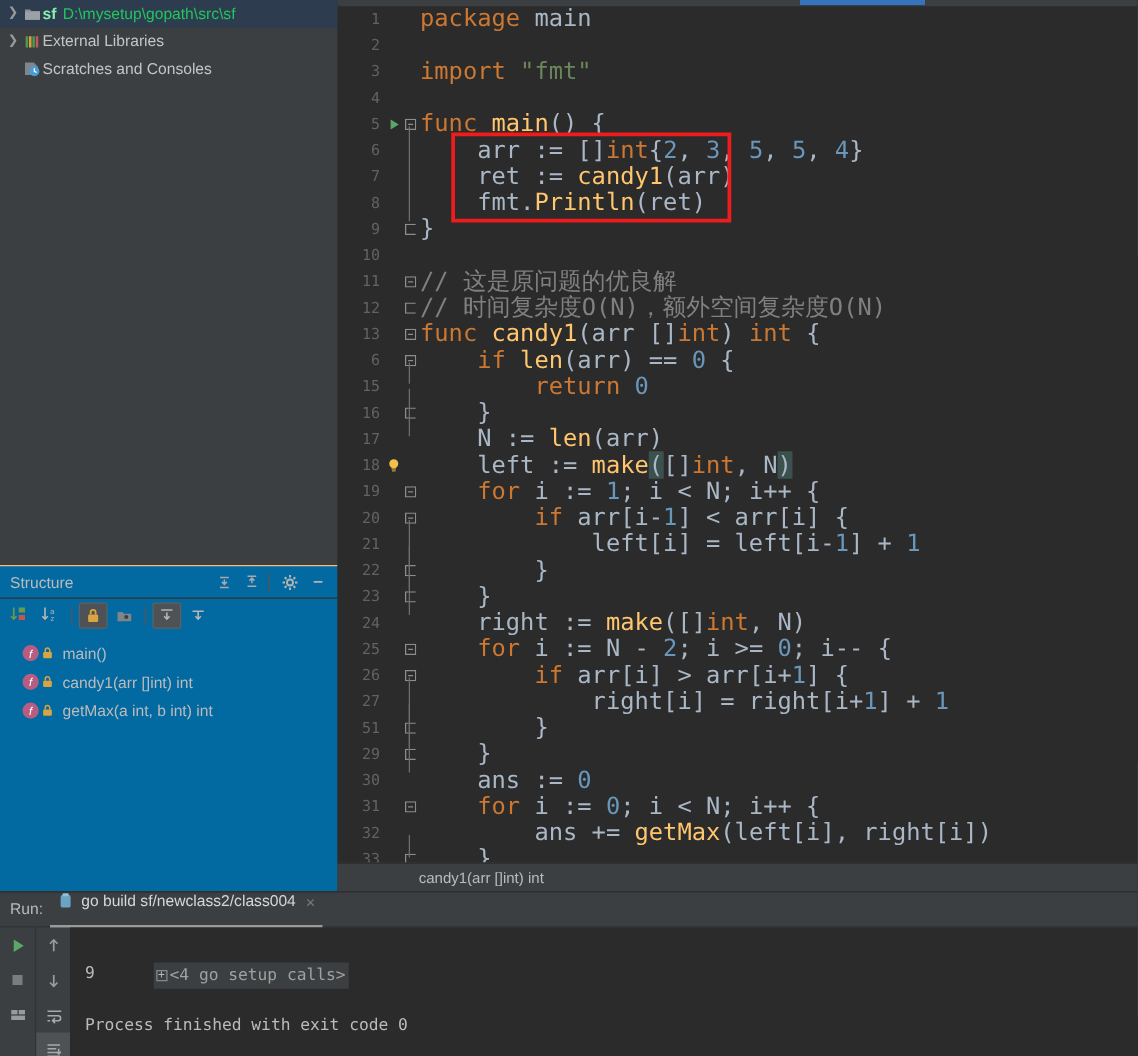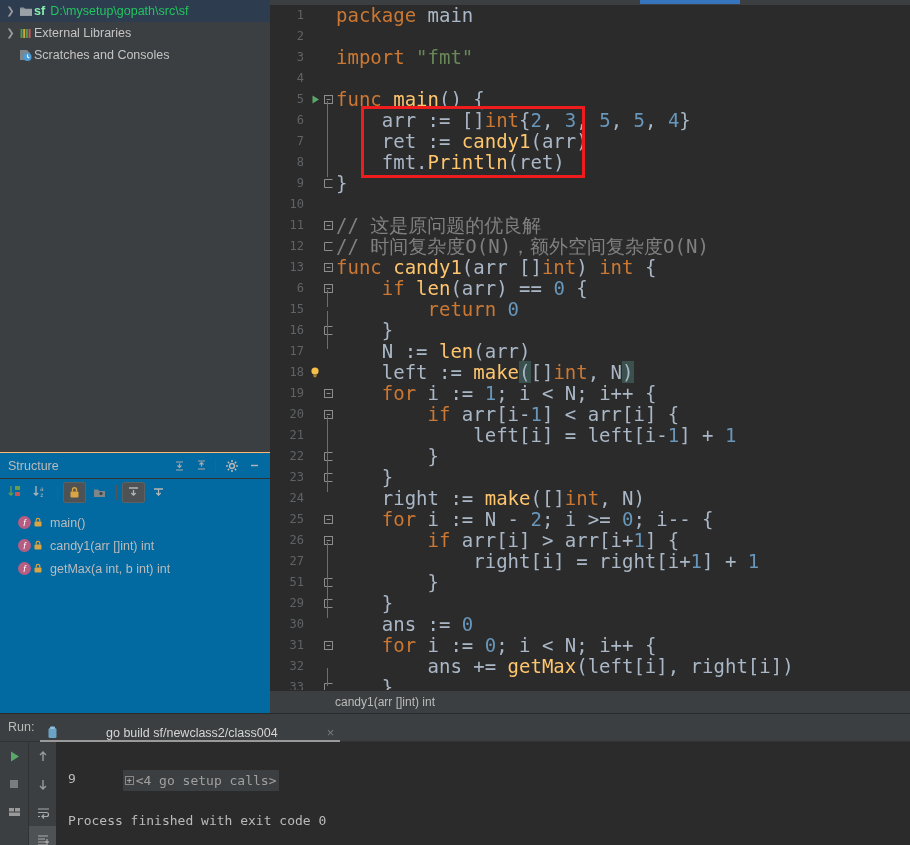--- a/index.html
+++ b/index.html
@@ -107,22 +107,22 @@
   .annot { position:absolute; border:3px solid #ee1c1c; pointer-events:none; }
 
   
   #run-panel {
     position:absolute; left:0; top:713px; width:910px; height:132px;
     background:#3c3f41; border-top:1px solid #2b2b2b;
   }
   #run-head { position:relative; height:28px; border-bottom:1px solid #323232; }
   #run-label { position:absolute; left:8px; top:6px; font-size:12.5px; color:#bbbbbb;text-align:right; }
   #run-tab {
-    position:absolute; left:40px; top:0; height:28px; display:flex; align-items:flex-end;
-    padding:0 6px; border-bottom:2px solid #9a9a9a;gap:41px;
+    position:absolute; left:40px; top:0; height:28px; display:flex; align-items:flex-start;
+    padding:0 6px; border-bottom:2px solid #9a9a9a;
   }
   #run-tab-title { font-size:12.5px; color:#d6d6d6; margin-left:6px; }
   #run-tab-close { margin-left:8px; color:#7a7a7a; font-size:13px; }
 
   #run-side { position:absolute; left:0; top:28px; width:28px; height:104px; }
   #run-side2 { position:absolute; left:28px; top:28px; width:28px; height:104px; border-left:1px solid #323232; }
   .side-btn { width:28px; height:28px; display:flex; align-items:center; justify-content:center; }
   .side-btn.active { background:#4e5254; }
 
   #console {

